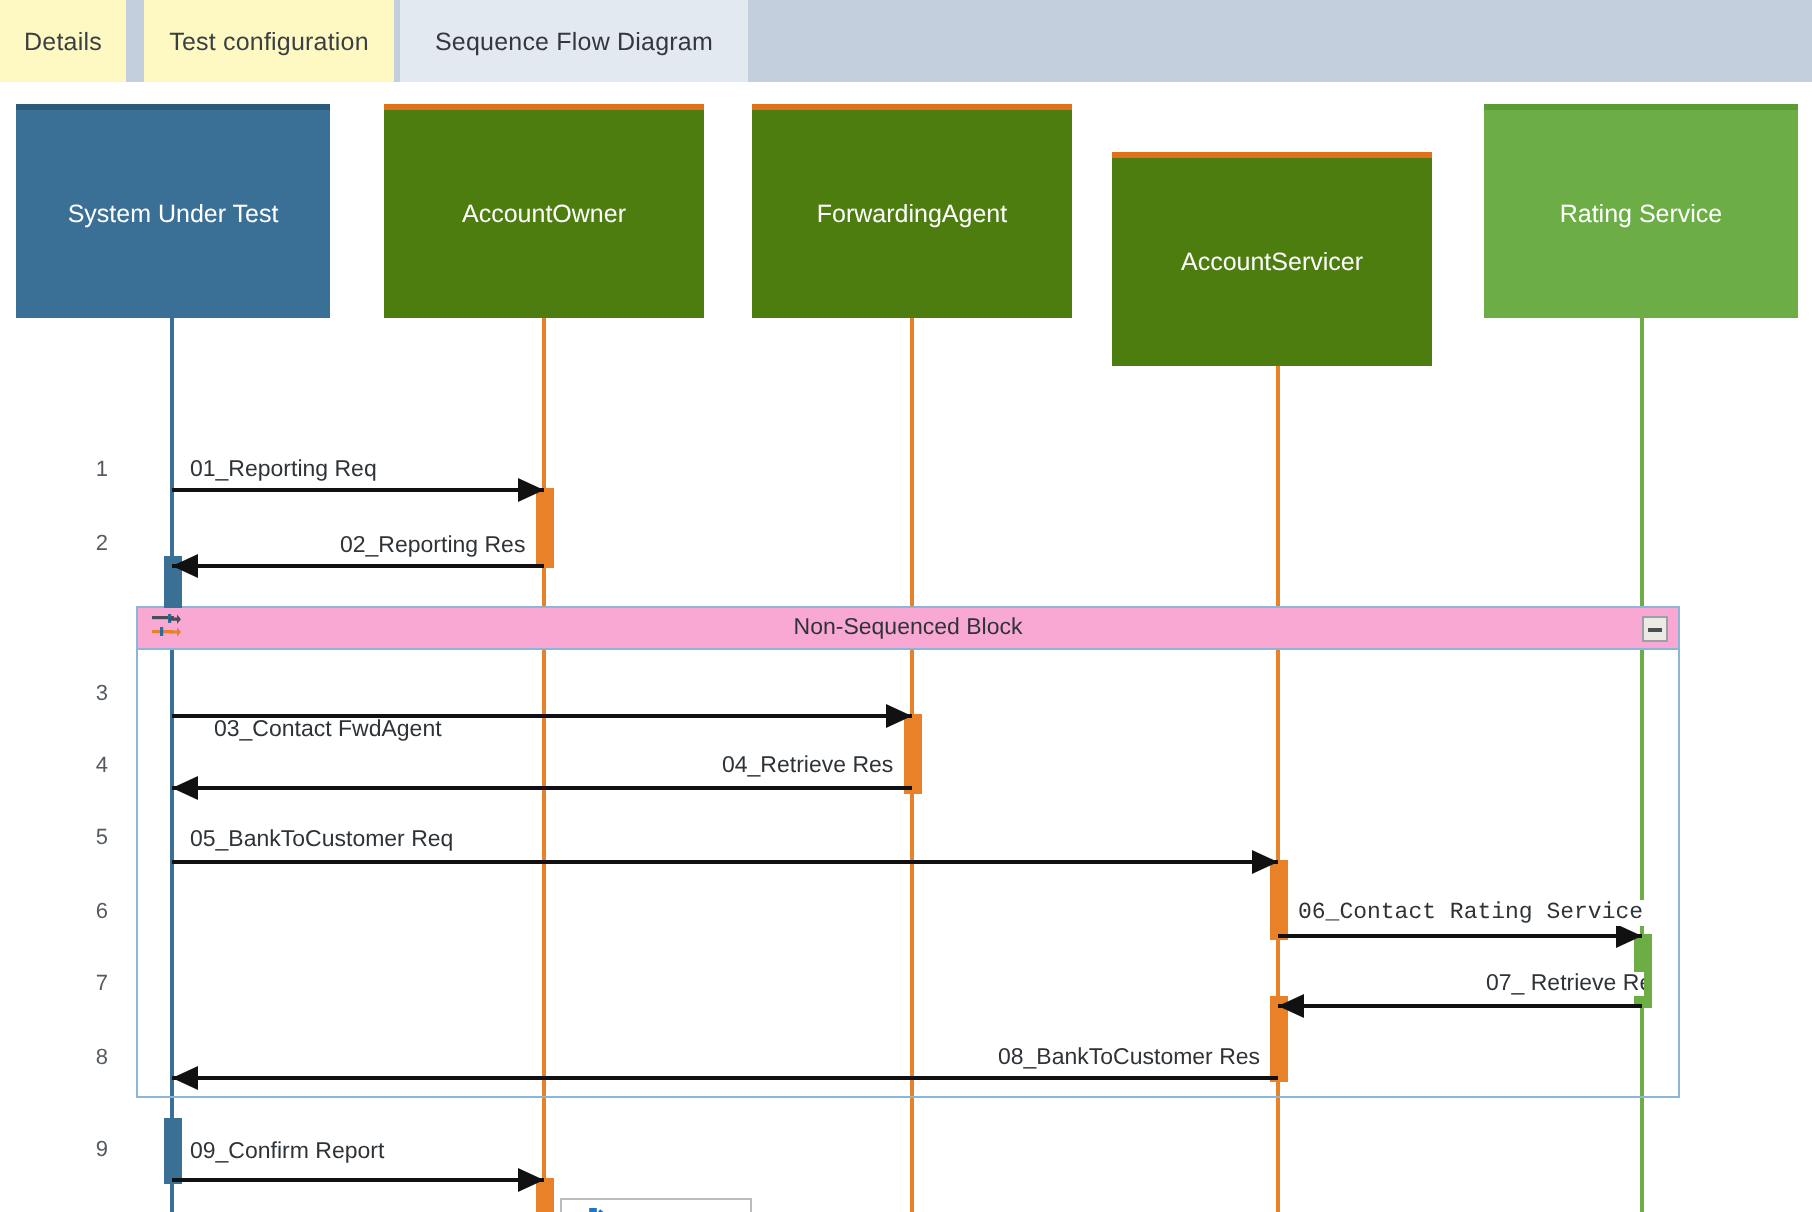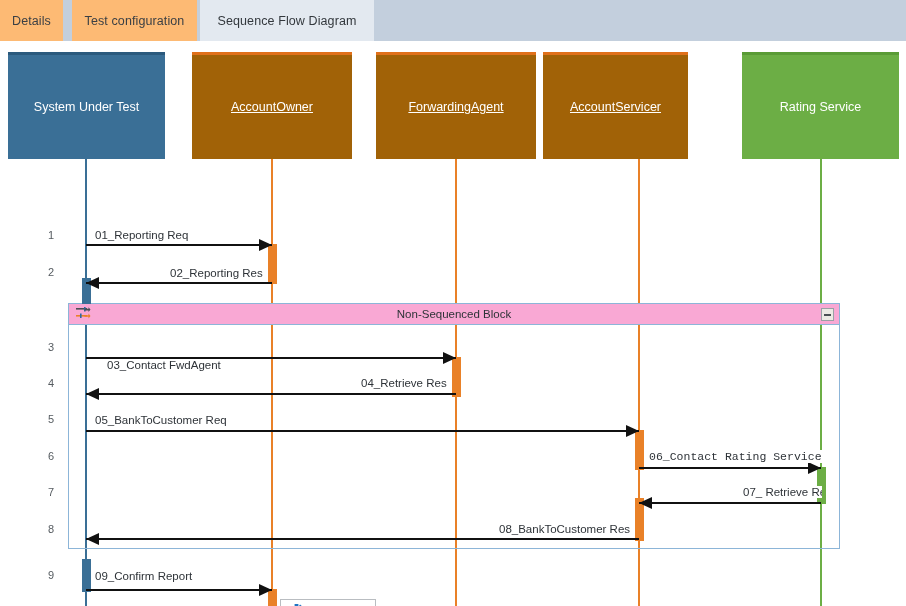--- a/index.html
+++ b/index.html
@@ -16,36 +16,36 @@
   .tabbar {
     position:absolute; left:0; top:0; width:906px; height:41px;
     background:#c3cfdd;
   }
   .tab {
     position:absolute; top:0; height:41px;
     display:flex; align-items:center; justify-content:center;
     font-size:12.5px; color:#3a3f44; letter-spacing:.1px;
     padding:0 16px; white-space:nowrap;
   }
-  .tab.inactive { background:#fdba74; }
+  .tab.inactive { background:#fef9c3; }
   .tab.inactive.t1 { left:0; width:63px; }
   .tab.inactive.t2 { left:72px; width:125px; }
   .tab.active { left:200px; width:174px; background:#e3e9f0; color:#33383d; }
 
   
   .canvas { position:absolute; left:0; top:41px; width:906px; height:565px; background:#fff; }
 
   
   .head {
     position:absolute; top:11px; height:107px;
     display:flex; align-items:center; justify-content:center;
     color:#ffffff; font-size:12.5px; text-align:center; line-height:1.2;
   }
   .head.blue   { background:#3a6f96; border-top:3px solid #2b5a7d; }
-  .head.orange { background:#a16207; border-top:3px solid #e0701a;text-decoration:underline; }
+  .head.orange { background:#4d7c0f; border-top:3px solid #e0701a; }
   .head.green  { background:#6cae45; border-top:3px solid #5a9b36; }
 
   
   .lifeline { position:absolute; width:2px; }
   .lifeline.blue   { background:#3a6f96; }
   .lifeline.orange { background:#e98128; }
   .lifeline.green  { background:#6cae45; }
 
   
   .activation { position:absolute; width:9px; }
@@ -148,21 +148,21 @@
     <div id="heads-layer">
         <div class="head blue" style="left: 8px; width: 157px;">
           <span>System Under Test</span>
         </div>
         <div class="head orange" style="left: 192px; width: 160px;">
           <span>AccountOwner</span>
         </div>
         <div class="head orange" style="left: 376px; width: 160px;">
           <span>ForwardingAgent</span>
         </div>
-        <div class="head orange" style="left: 543px; width: 145px;">
+        <div class="head orange" style="left: 556px; width: 160px; margin-top: 24px;">
           <span>AccountServicer</span>
         </div>
         <div class="head green" style="left: 742px; width: 157px;">
           <span>Rating Service</span>
         </div>
       </div>
 
     <div id="activations-layer">
         <div class="activation orange" style="left: 268px; top: 203px; height: 40px;"></div>
         <div class="activation blue" style="left: 82px; top: 237px; height: 26px;"></div>

